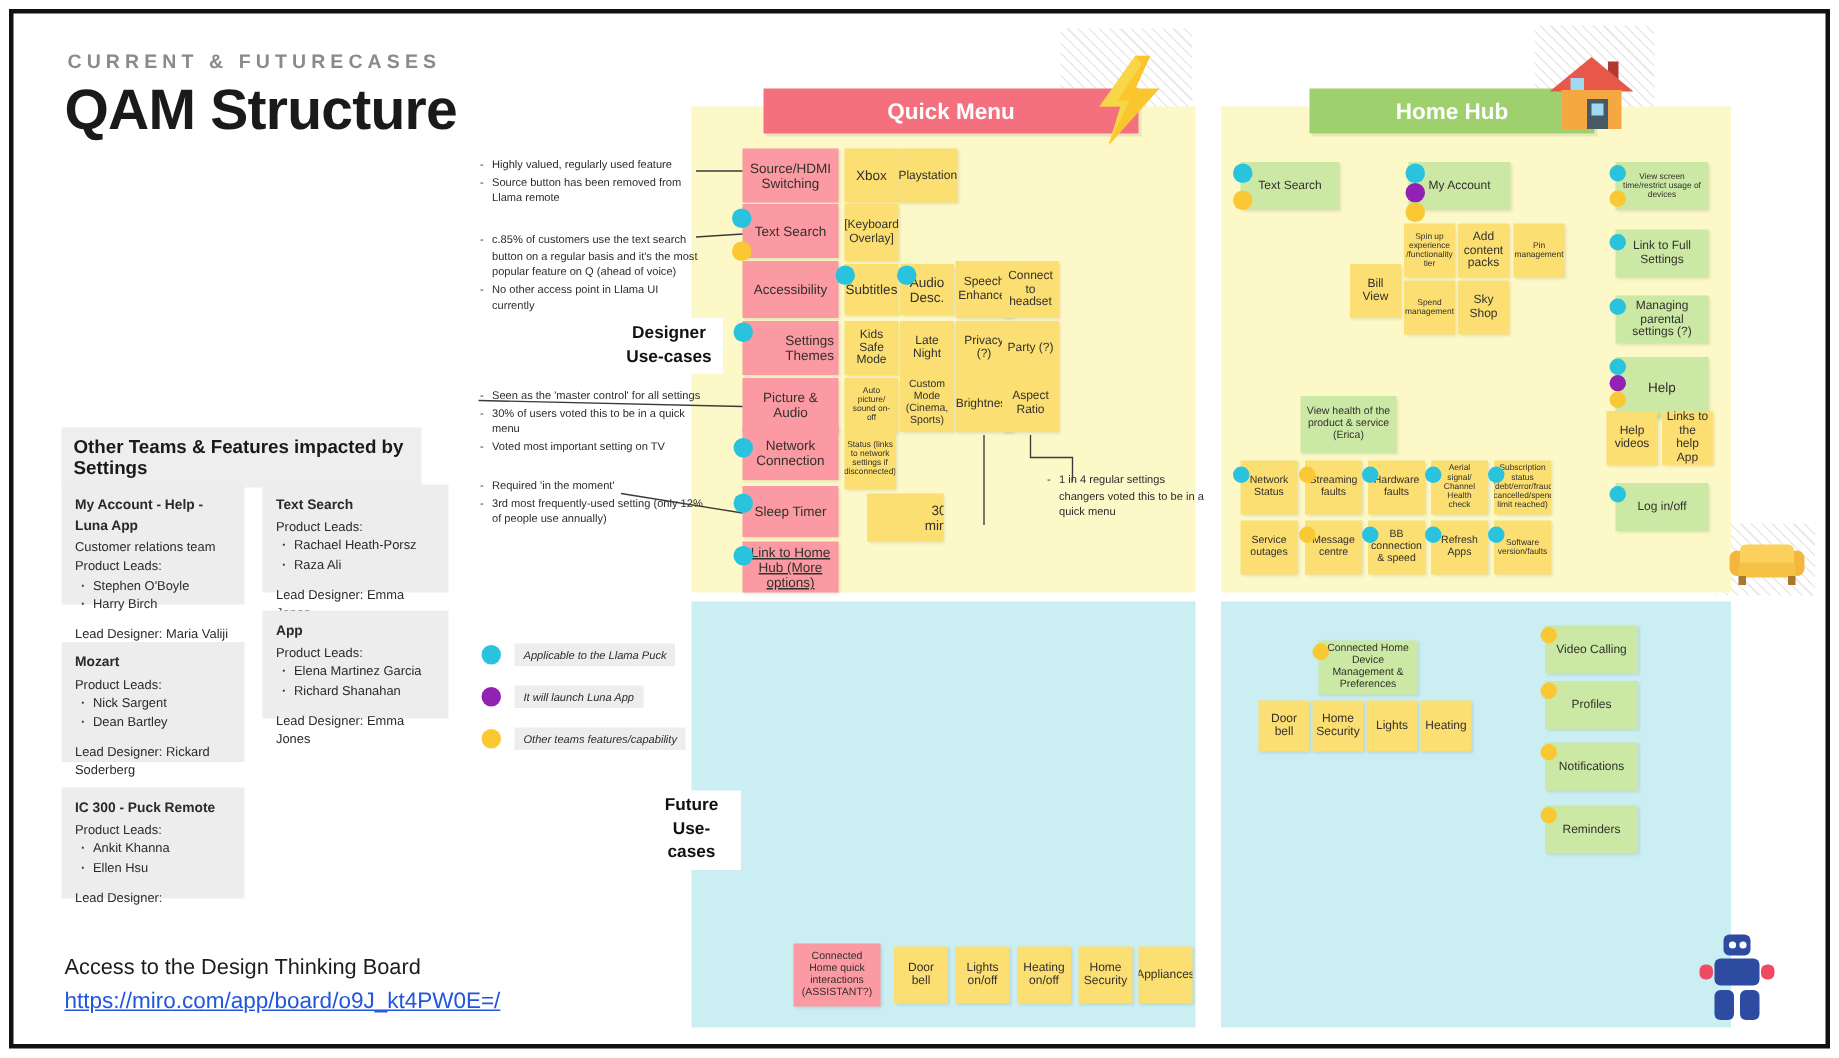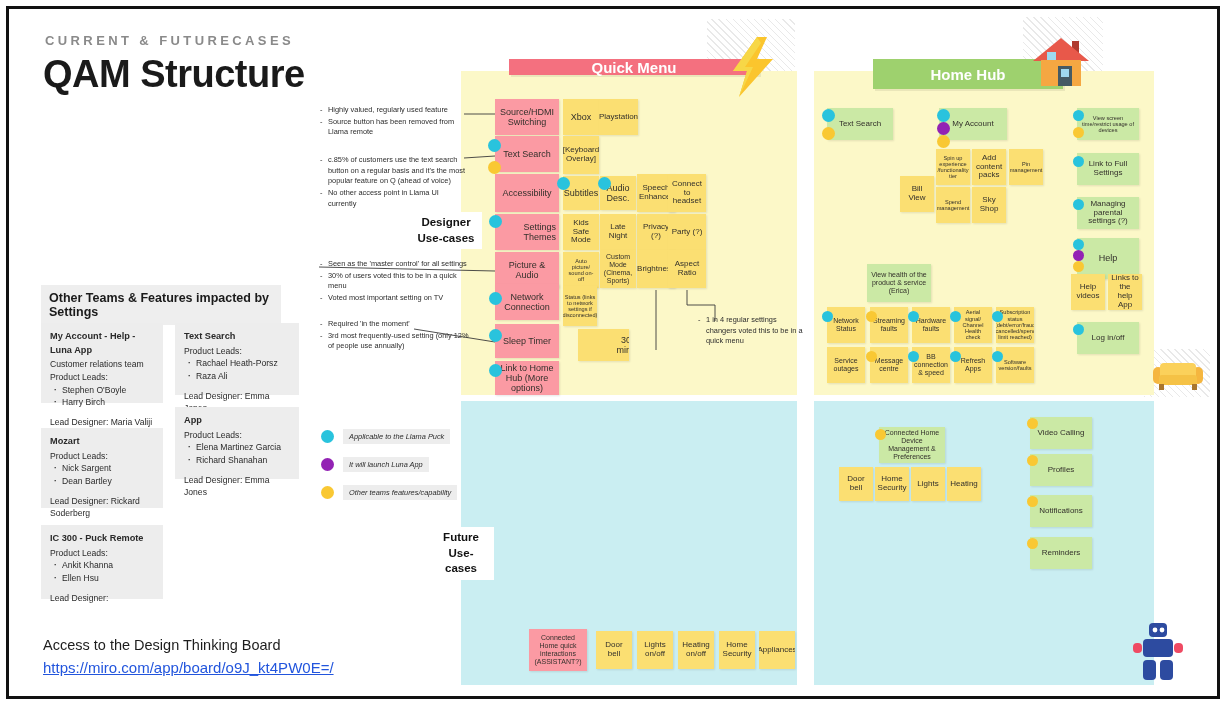--- a/index.html
+++ b/index.html
@@ -111,21 +111,21 @@
 <div id="frame">
 
   <div class="abs eyebrow">CURRENT &amp; FUTURECASES</div>
   <div class="abs title">QAM Structure</div>
 
   <div class="abs hatch" style="left:698px;top:10px;width:88px;height:88px;"></div>
   <div class="abs hatch" style="left:1014px;top:8px;width:80px;height:82px;"></div>
   <div class="abs hatch" style="left:1135px;top:340px;width:66px;height:48px;"></div>
 
   <div class="abs board-yellow" style="left:452px;top:62px;width:336px;height:324px;"></div>
-  <div class="abs banner banner-pink" style="left:500px;top:50px;width:250px;height:16px;">
+  <div class="abs banner banner-pink" style="left:500px;top:50px;width:250px;height:30px;">
     <span>Quick Menu</span>
   </div>
 
   <svg class="abs" style="left:718px;top:28px;" width="52" height="60" viewBox="0 0 52 60">
     <polygon points="30,0 6,34 20,34 12,60 46,22 30,22 40,0" fill="#fbc52d"></polygon>
     <polygon points="30,0 6,34 20,34 12,60 26,30 18,30 34,6" fill="#f7d747"></polygon>
   </svg>
 
   <div class="abs sticky s-pink f9" style="left:486px;top:90px;width:64px;height:36px;">
     <span>Source/HDMI Switching</span>
@@ -206,21 +206,21 @@
     </div>
 
   <div class="abs sticky s-pink f9" style="left:486px;top:315px;width:64px;height:34px;">
     <span>Sleep Timer</span>
     </div>
   <div class="abs dot dot-cyan" style="left:480px;top:320px;"></div>
   <div class="abs sticky s-yellow f9" style="left:569px;top:320px;width:22px;height:32px;padding-left:48px;">
     <span>30 mins</span>
     </div>
 
-  <div class="abs sticky s-pink f9" style="left:486px;top:352px;width:64px;height:34px;">
+  <div class="abs sticky s-pink f9" style="left:486px;top:352px;width:64px;height:34px;text-decoration:underline;">
     <span>Link to Home Hub (More options)</span>
     </div>
   <div class="abs dot dot-cyan" style="left:480px;top:355px;"></div>
 
   <div class="abs anno" style="left:310px;top:96px;width:150px;">
     <ul>
       <li>Highly valued, regularly used feature</li>
       <li>Source button has been removed from Llama remote</li>
     </ul>
   </div>

